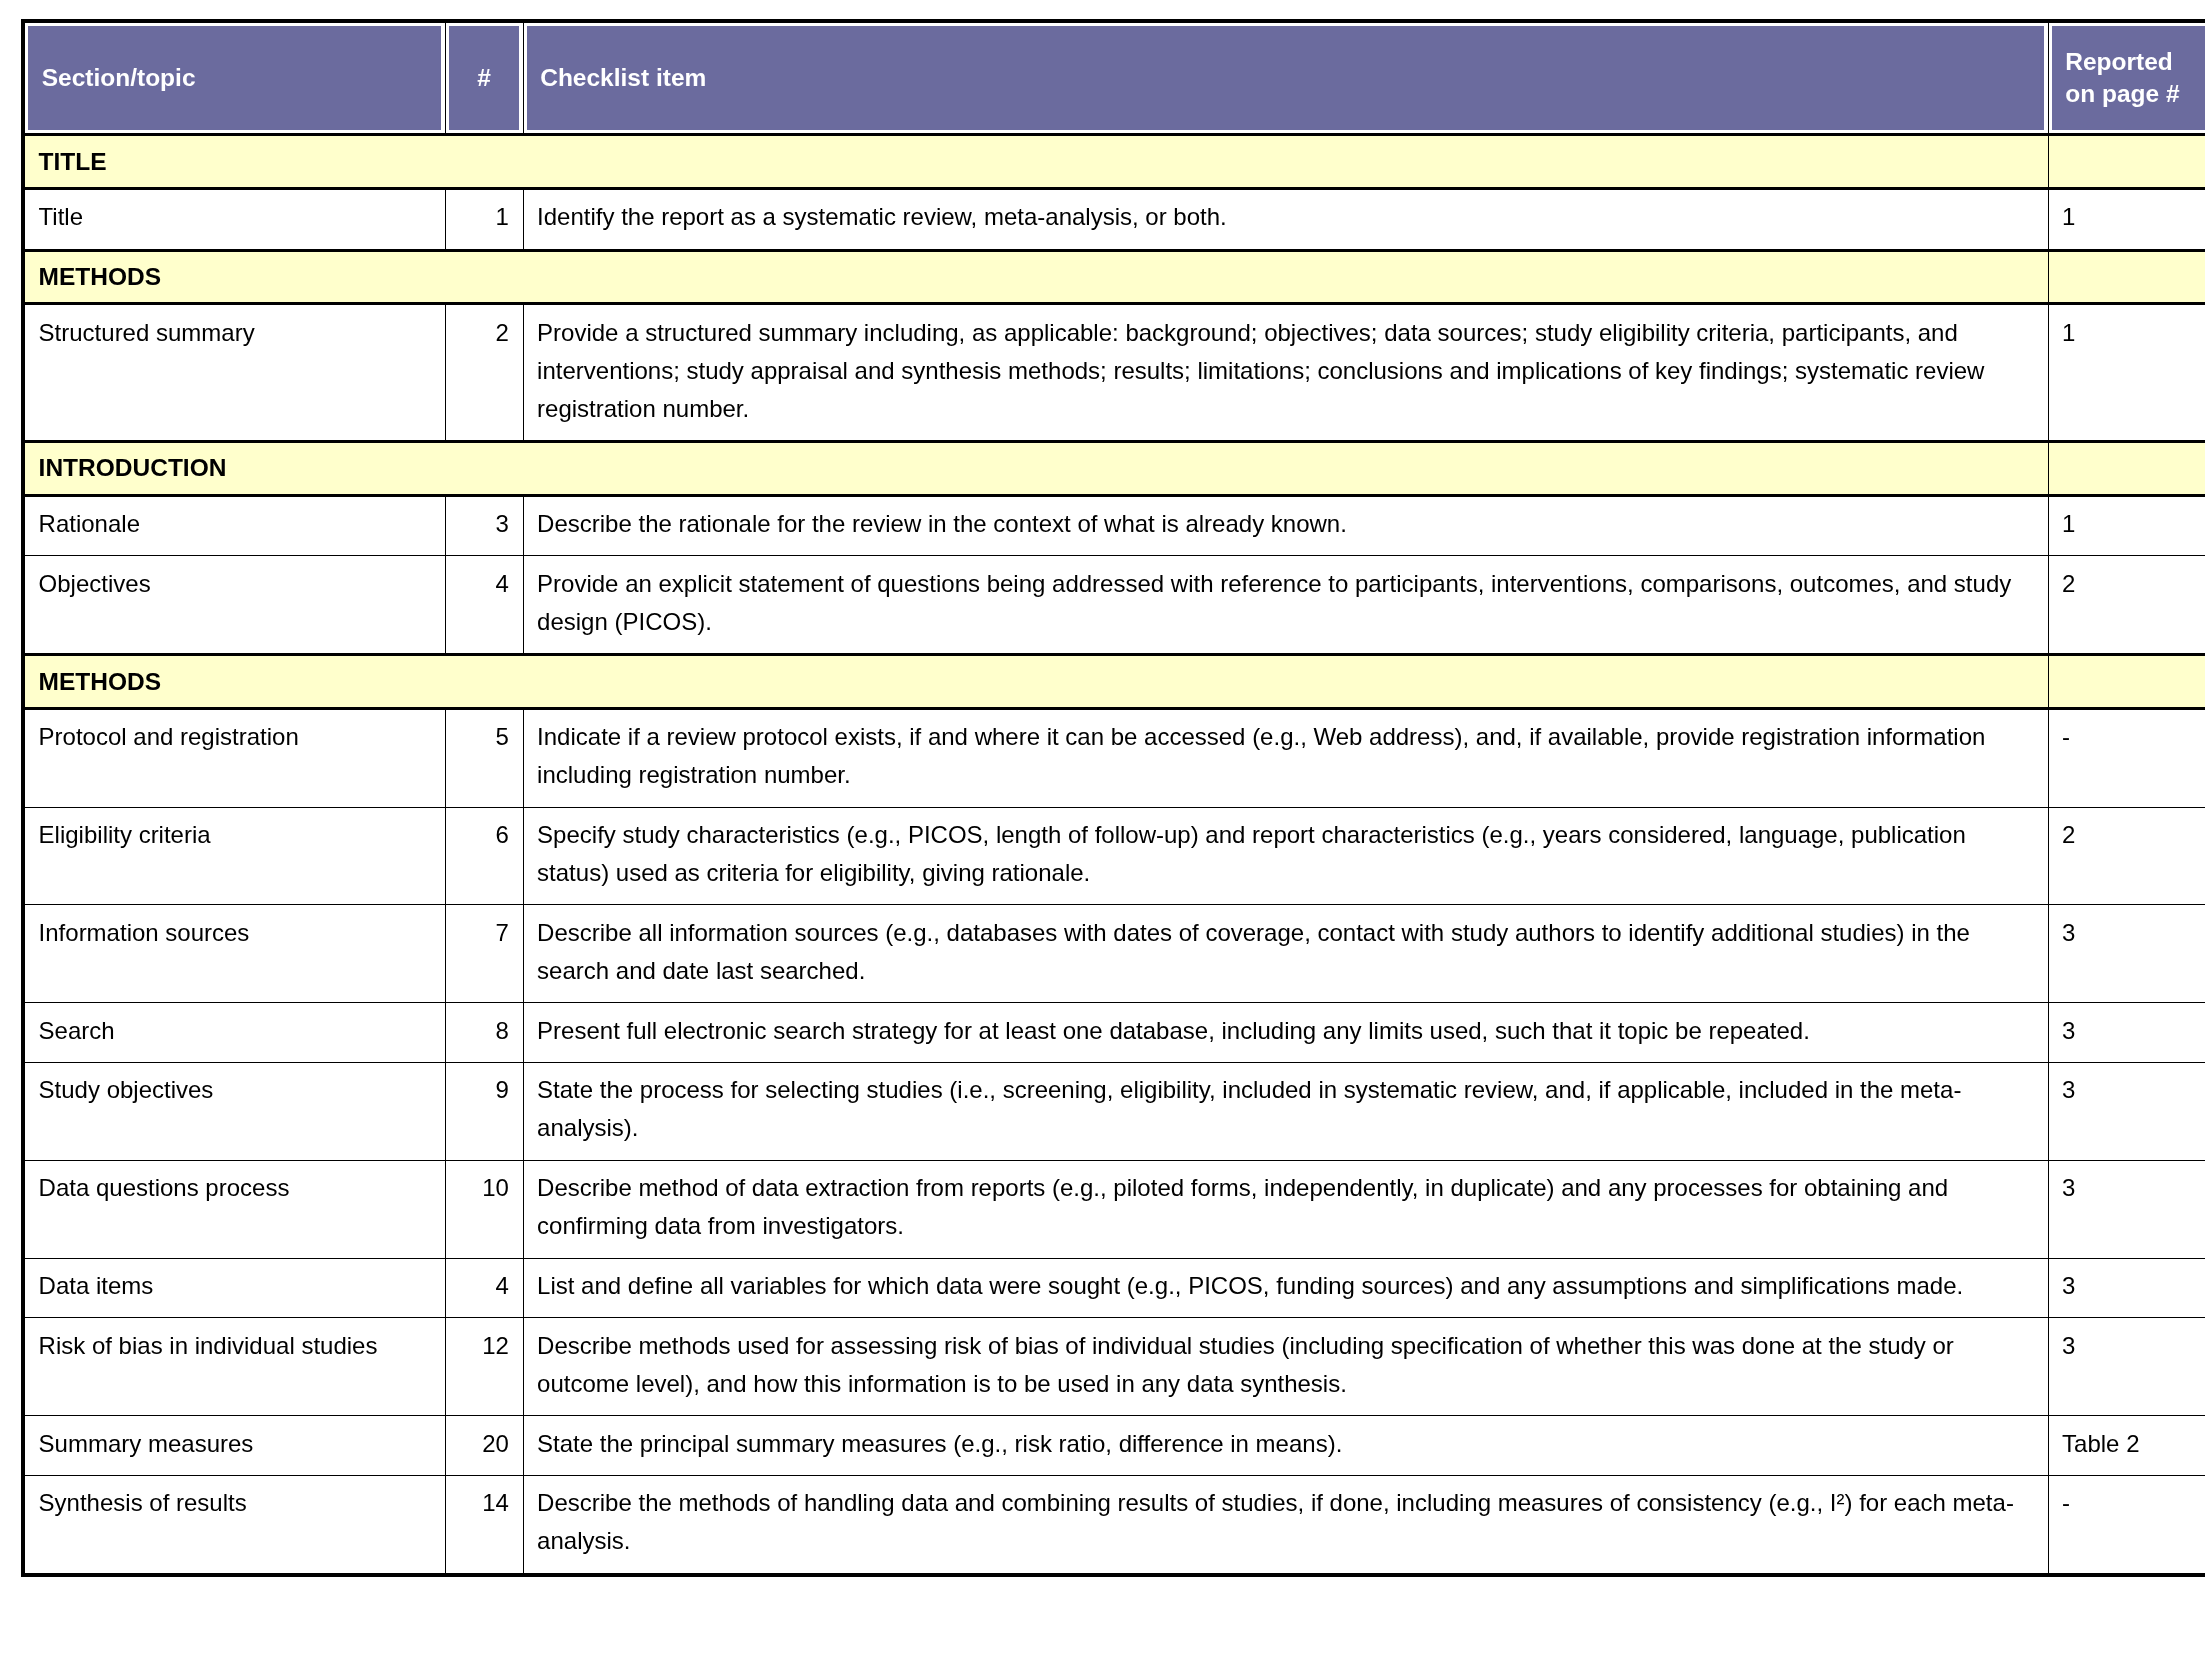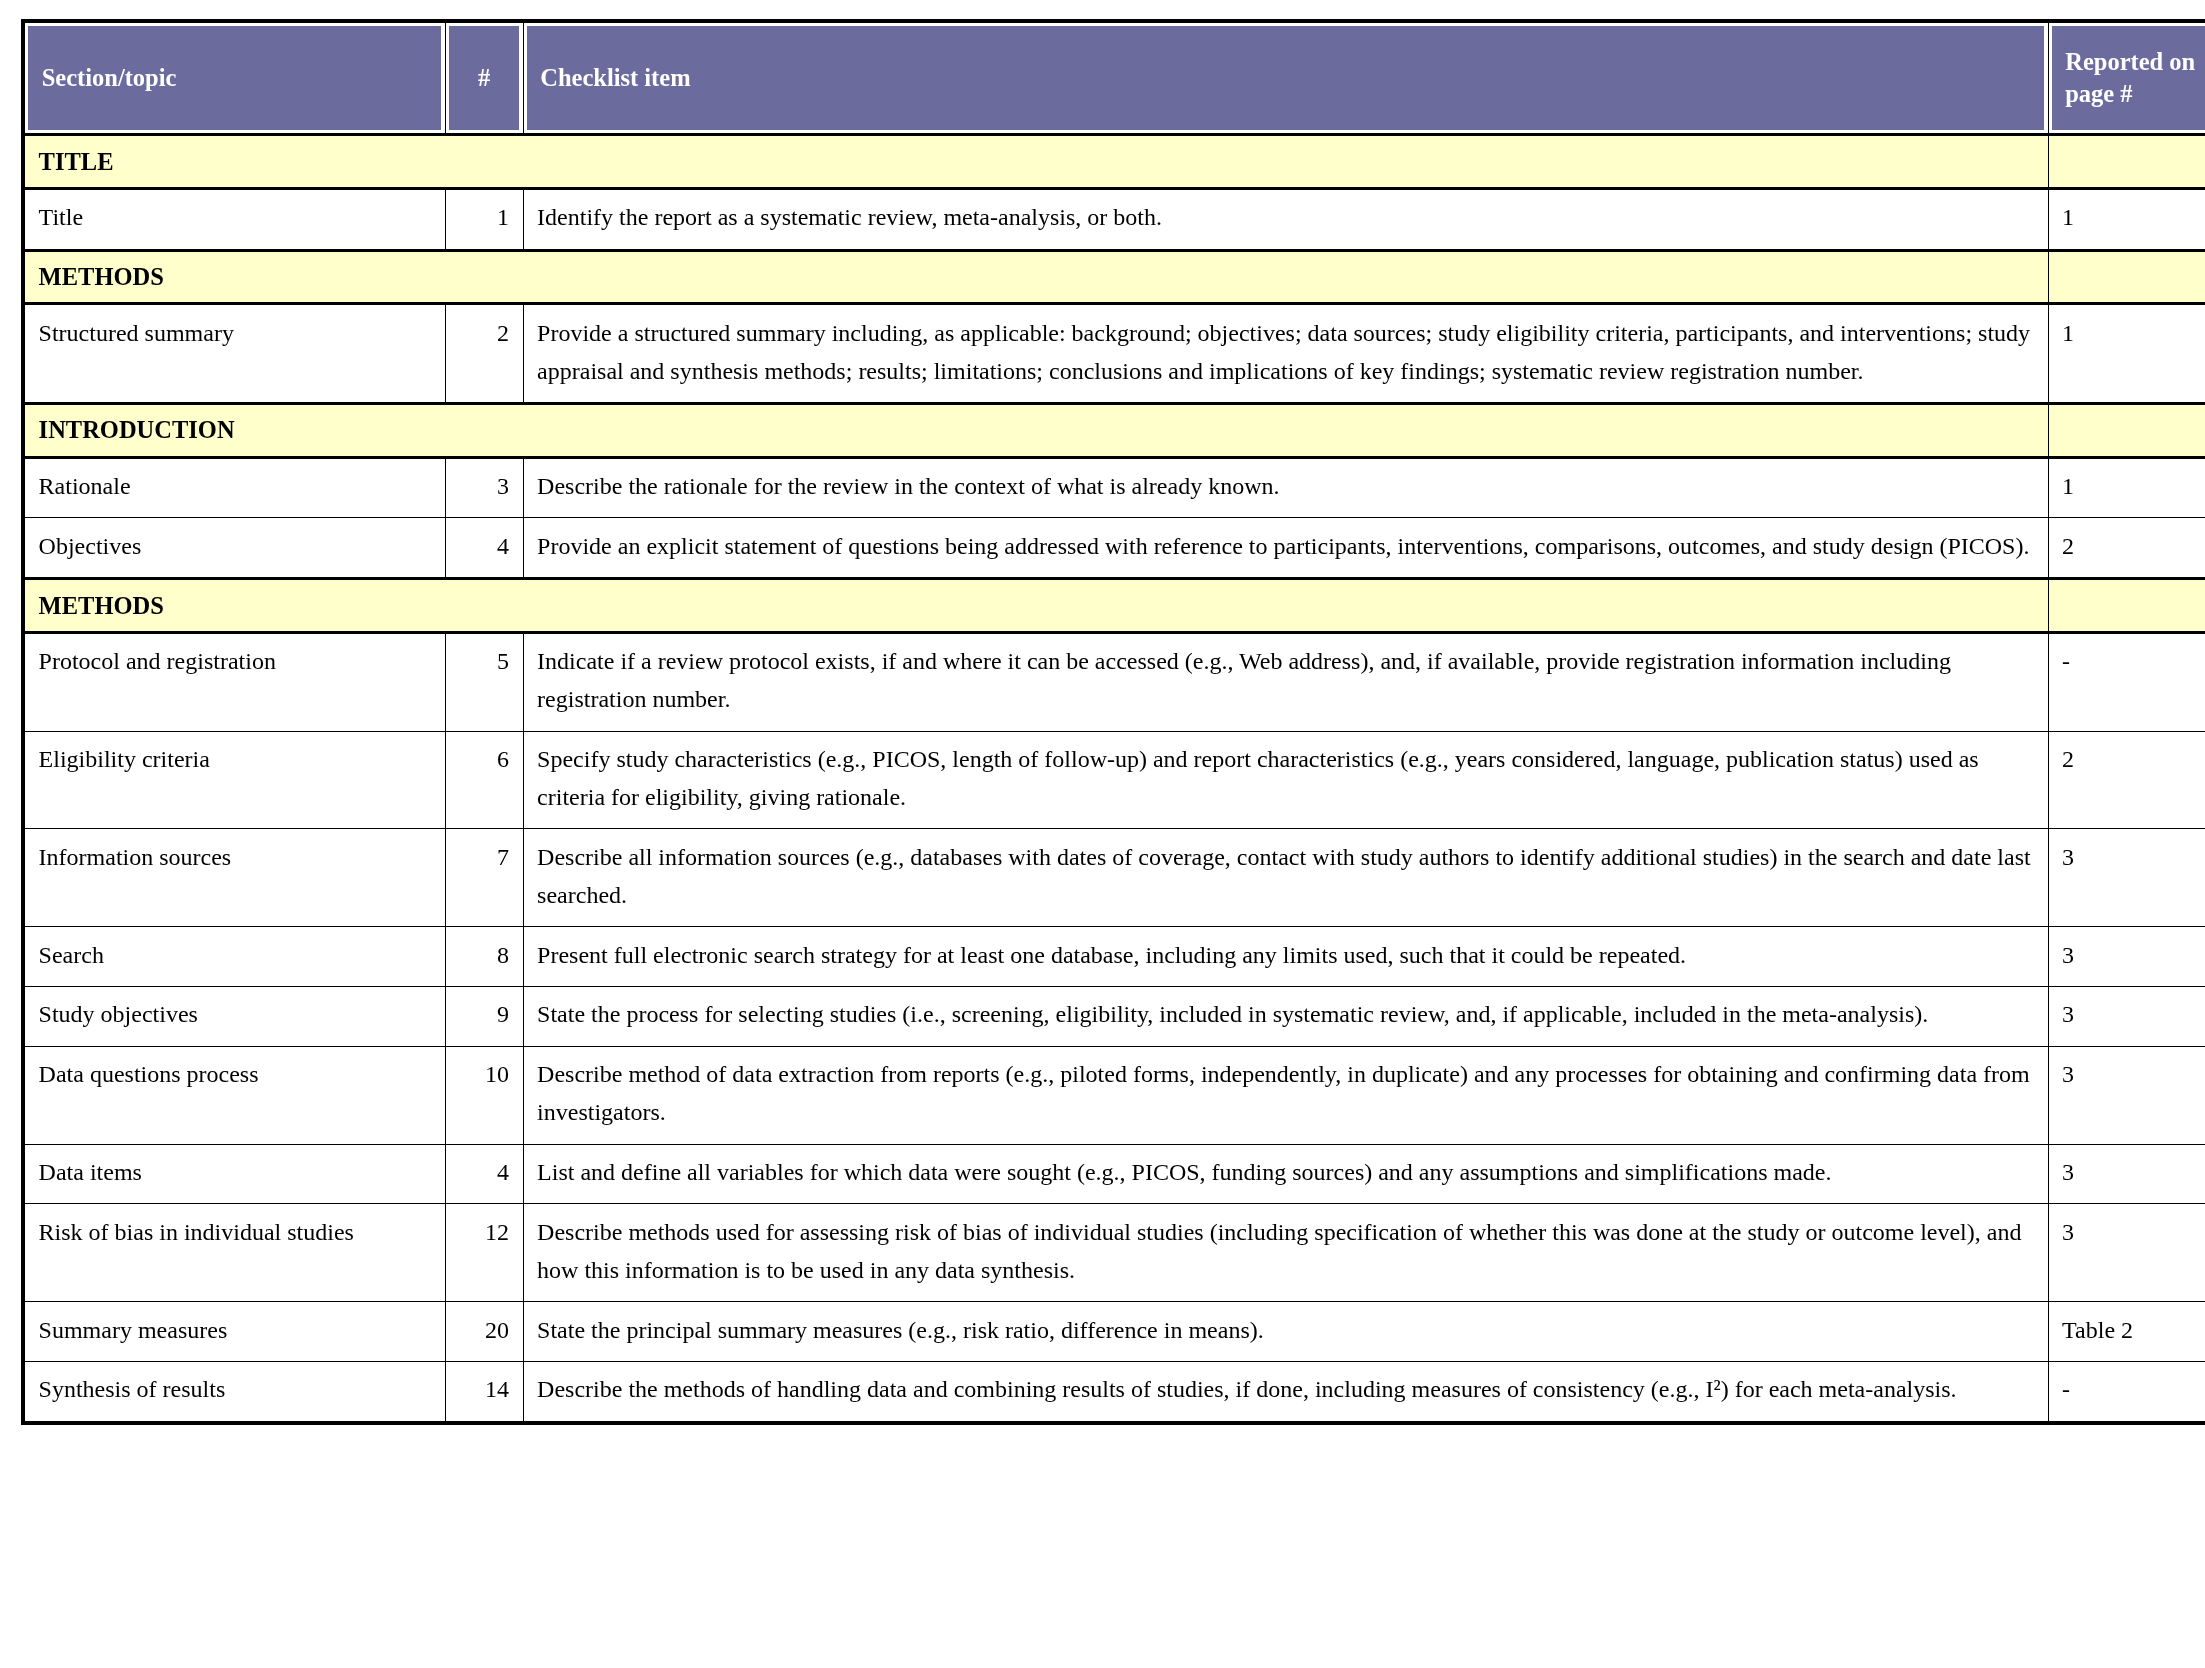--- a/index.html
+++ b/index.html
@@ -6,21 +6,21 @@
     margin: 0;
     padding: 0;
     background: #ffffff;
   }
   .page {
     width: 2205px;
     min-height: 1668px;
     box-sizing: border-box;
     padding: 19px 21px 21px 21px;
     background: #ffffff;
-    font-family: Liberation Serif, serif;
+    font-family: Liberation Sans, sans-serif;
     color: var(--body-text, #000000);
   }
   table.checklist {
     border-collapse: collapse;
     table-layout: fixed;
     width: 2164px;
     border: 4.7px solid var(--border, #000000);
   }
   col.c-topic { width: 422px; }
   col.c-num   { width: 78px; }
@@ -162,21 +162,21 @@
         </tr>
         <tr class="item-row">
           <td class="td-topic">Information sources</td>
           <td class="td-num">7</td>
           <td class="td-item">Describe all information sources (e.g., databases with dates of coverage, contact with study authors to identify additional studies) in the search and date last searched.</td>
           <td class="td-page">3</td>
         </tr>
         <tr class="item-row">
           <td class="td-topic">Search</td>
           <td class="td-num">8</td>
-          <td class="td-item">Present full electronic search strategy for at least one database, including any limits used, such that it could be repeated.</td>
+          <td class="td-item">Present full electronic search strategy for at least one database, including any limits used, such that it topic be repeated.</td>
           <td class="td-page">3</td>
         </tr>
         <tr class="item-row">
           <td class="td-topic">Study objectives</td>
           <td class="td-num">9</td>
           <td class="td-item">State the process for selecting studies (i.e., screening, eligibility, included in systematic review, and, if applicable, included in the meta-analysis).</td>
           <td class="td-page">3</td>
         </tr>
         <tr class="item-row">
           <td class="td-topic">Data questions process</td>

